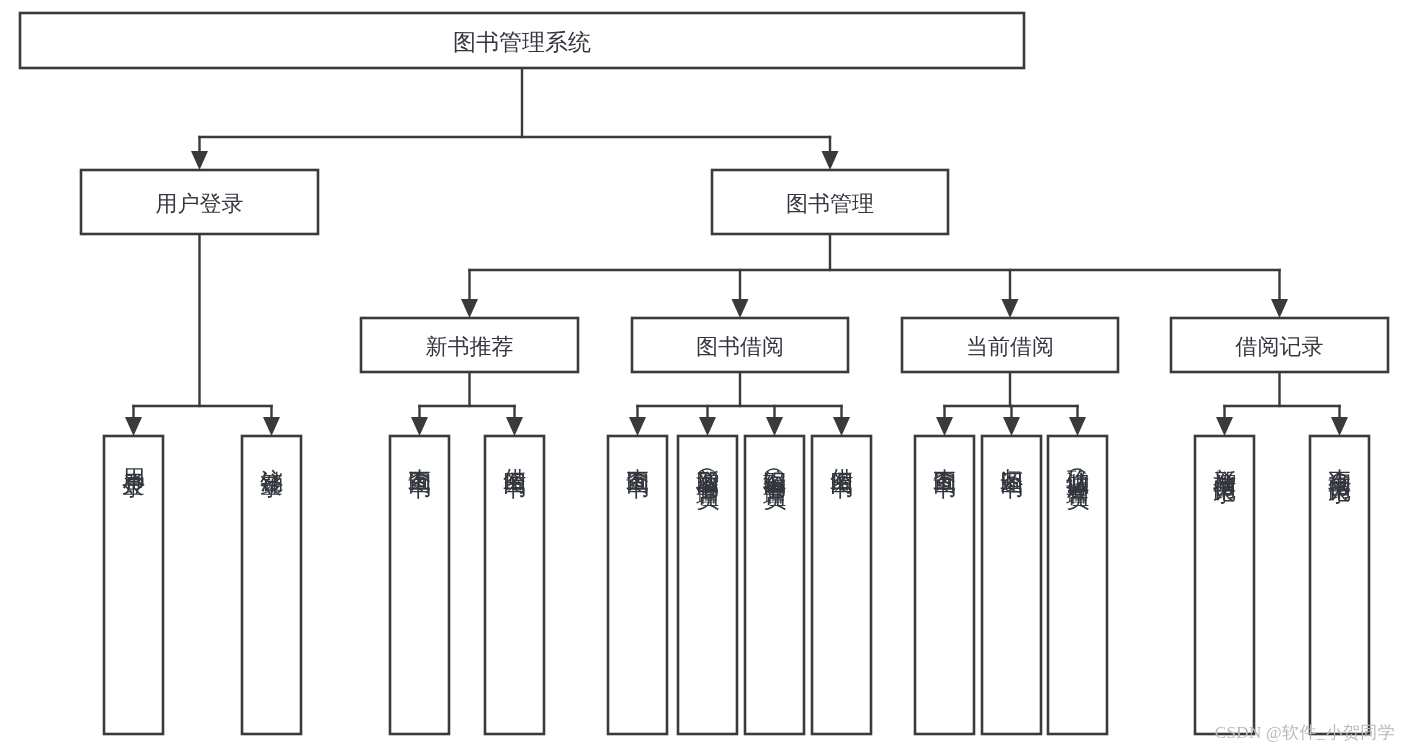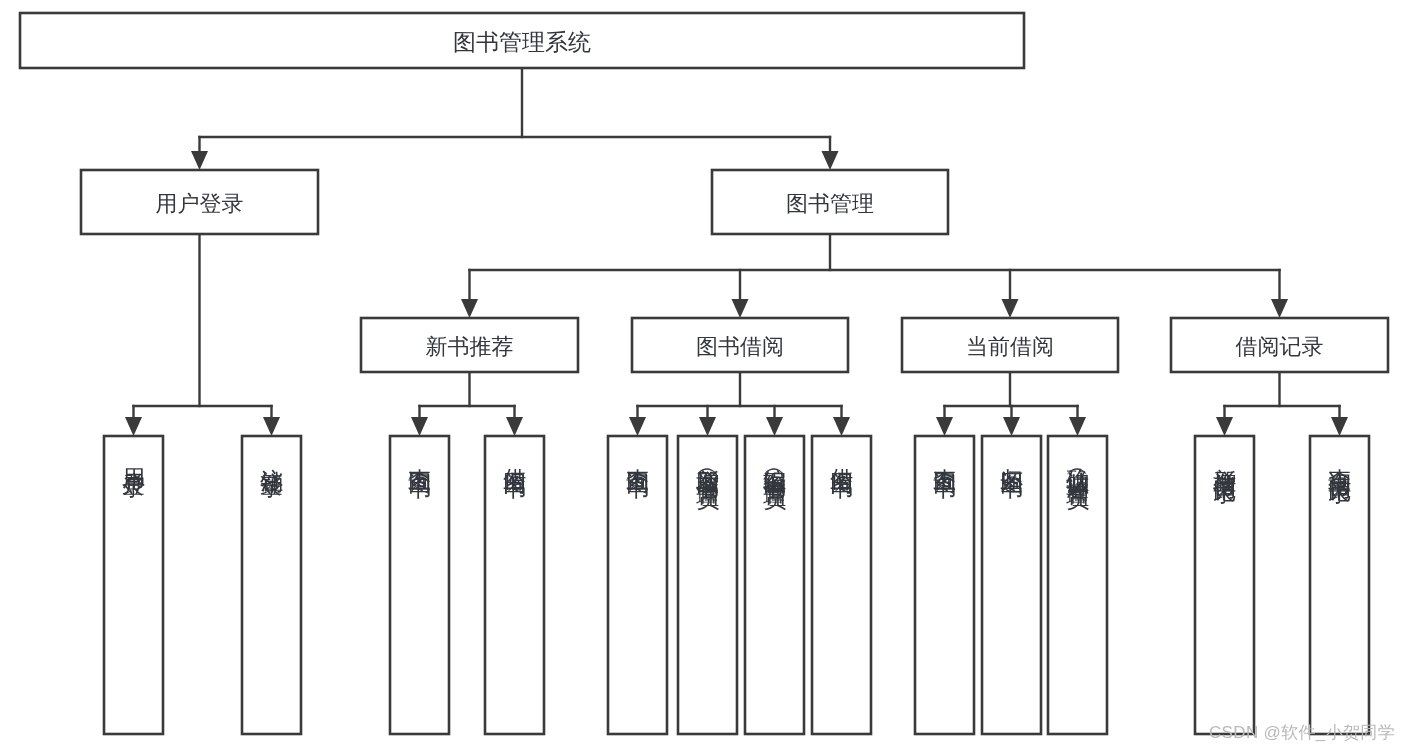--- a/index.html
+++ b/index.html
@@ -66,21 +66,21 @@
     color: #33373d;
     white-space: nowrap;
     font-family: "DejaVu Sans", "Liberation Sans", sans-serif;
   }
   #watermark {
     position: absolute;
     right: 10px;
     bottom: 3px;
     font-size: 17px;
     color: #b9b9b9;
-    font-family: Liberation Sans, sans-serif;
+    font-family: Liberation Serif, serif;
     white-space: nowrap;
     letter-spacing: 0.02em;
   }
 </style>
 </head>
 <body>
 
 <svg id="diagram" viewBox="0 0 1405 747" xmlns="http://www.w3.org/2000/svg">
   <g id="edges-layer">
       <path d="M 522 68 L 522 137" class="connector"></path>

